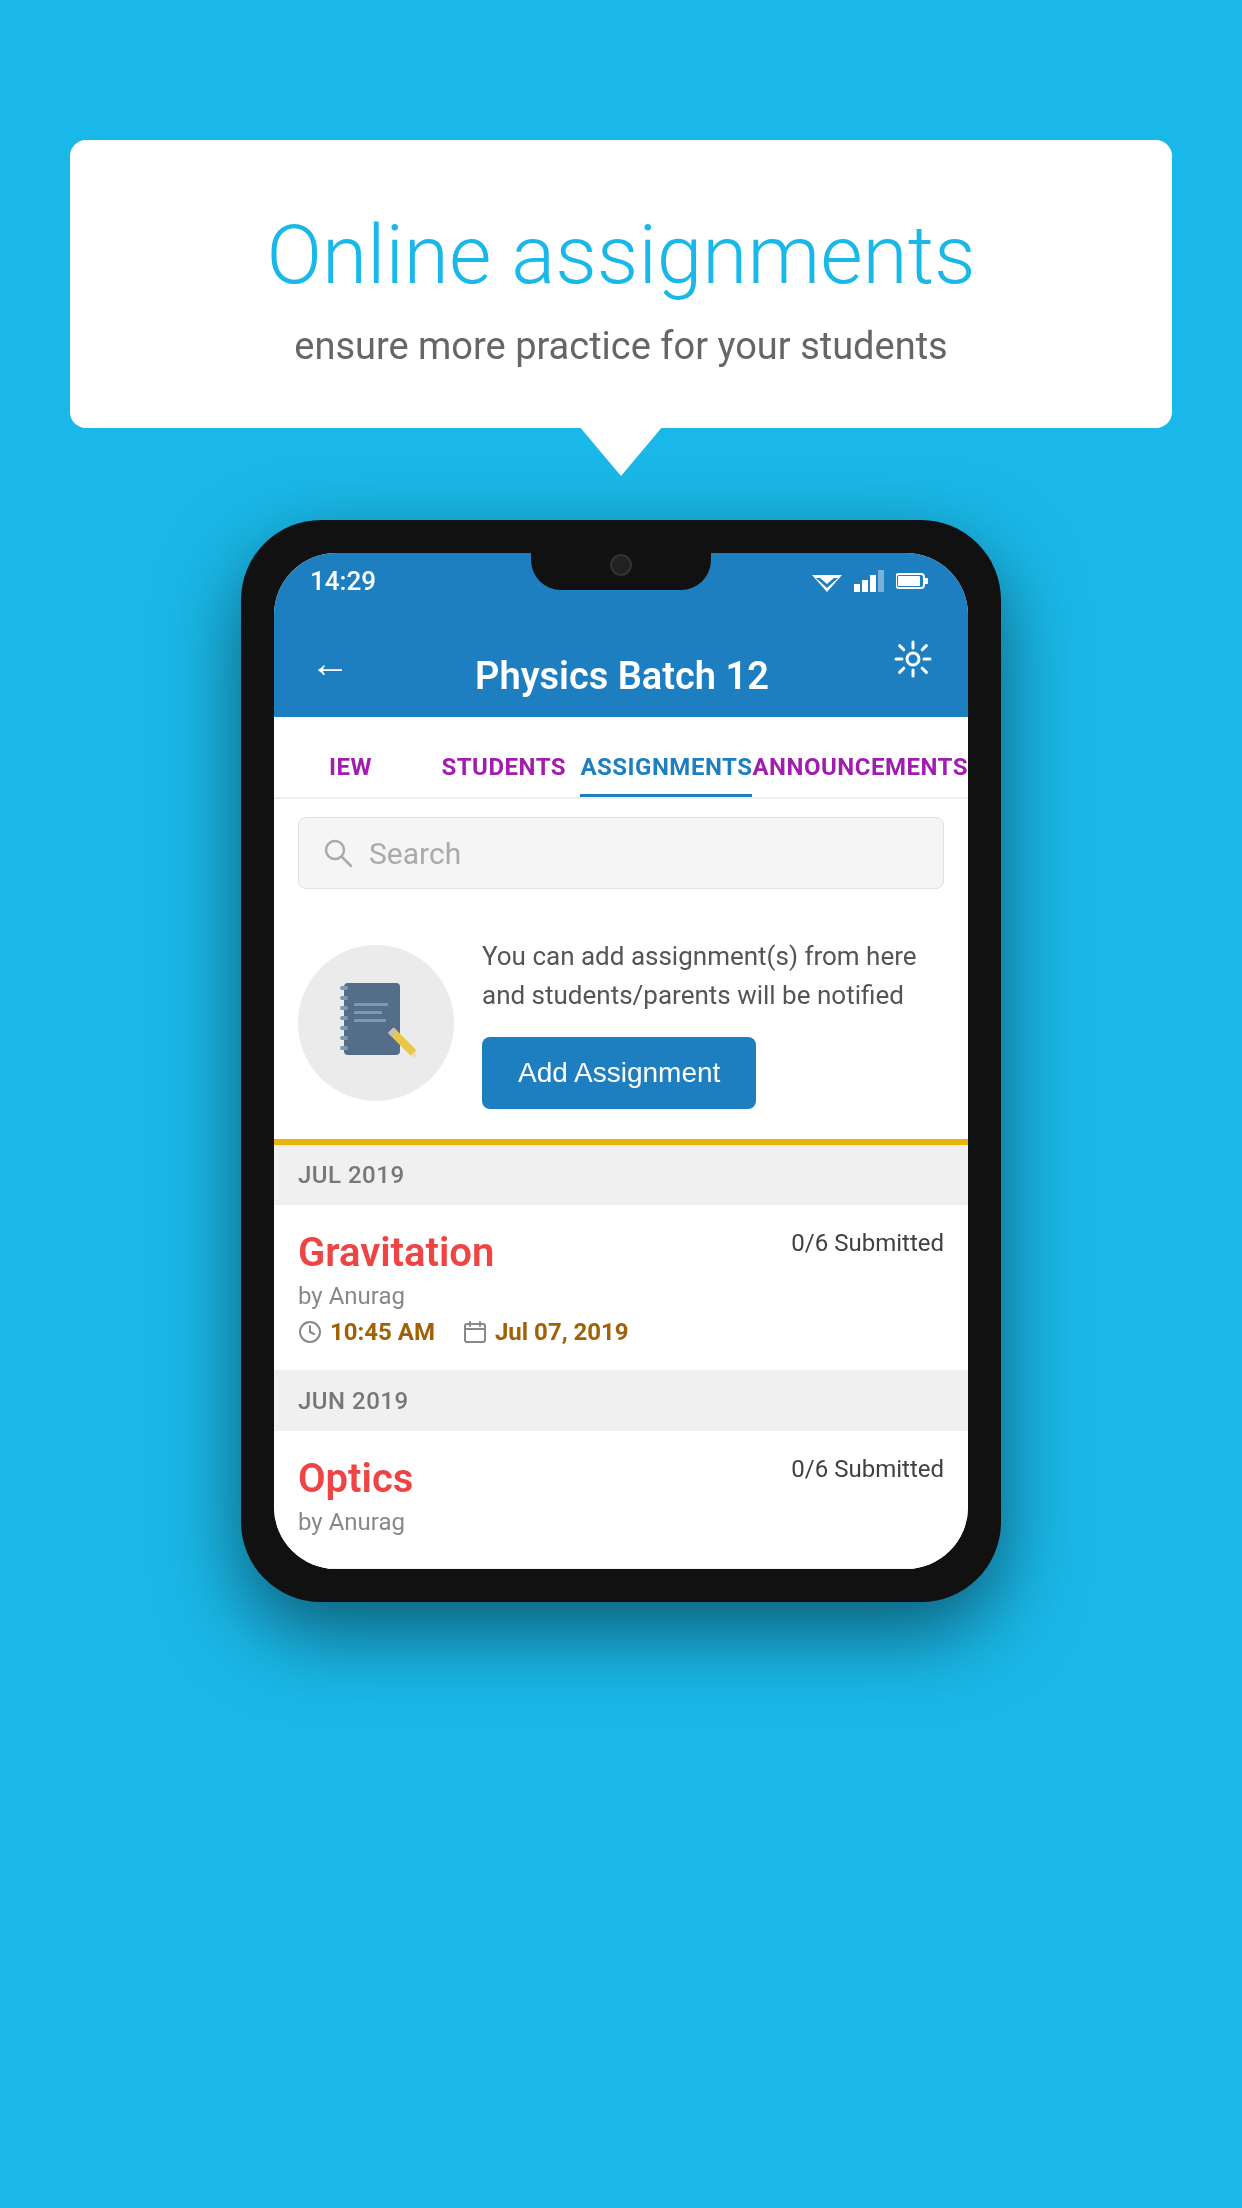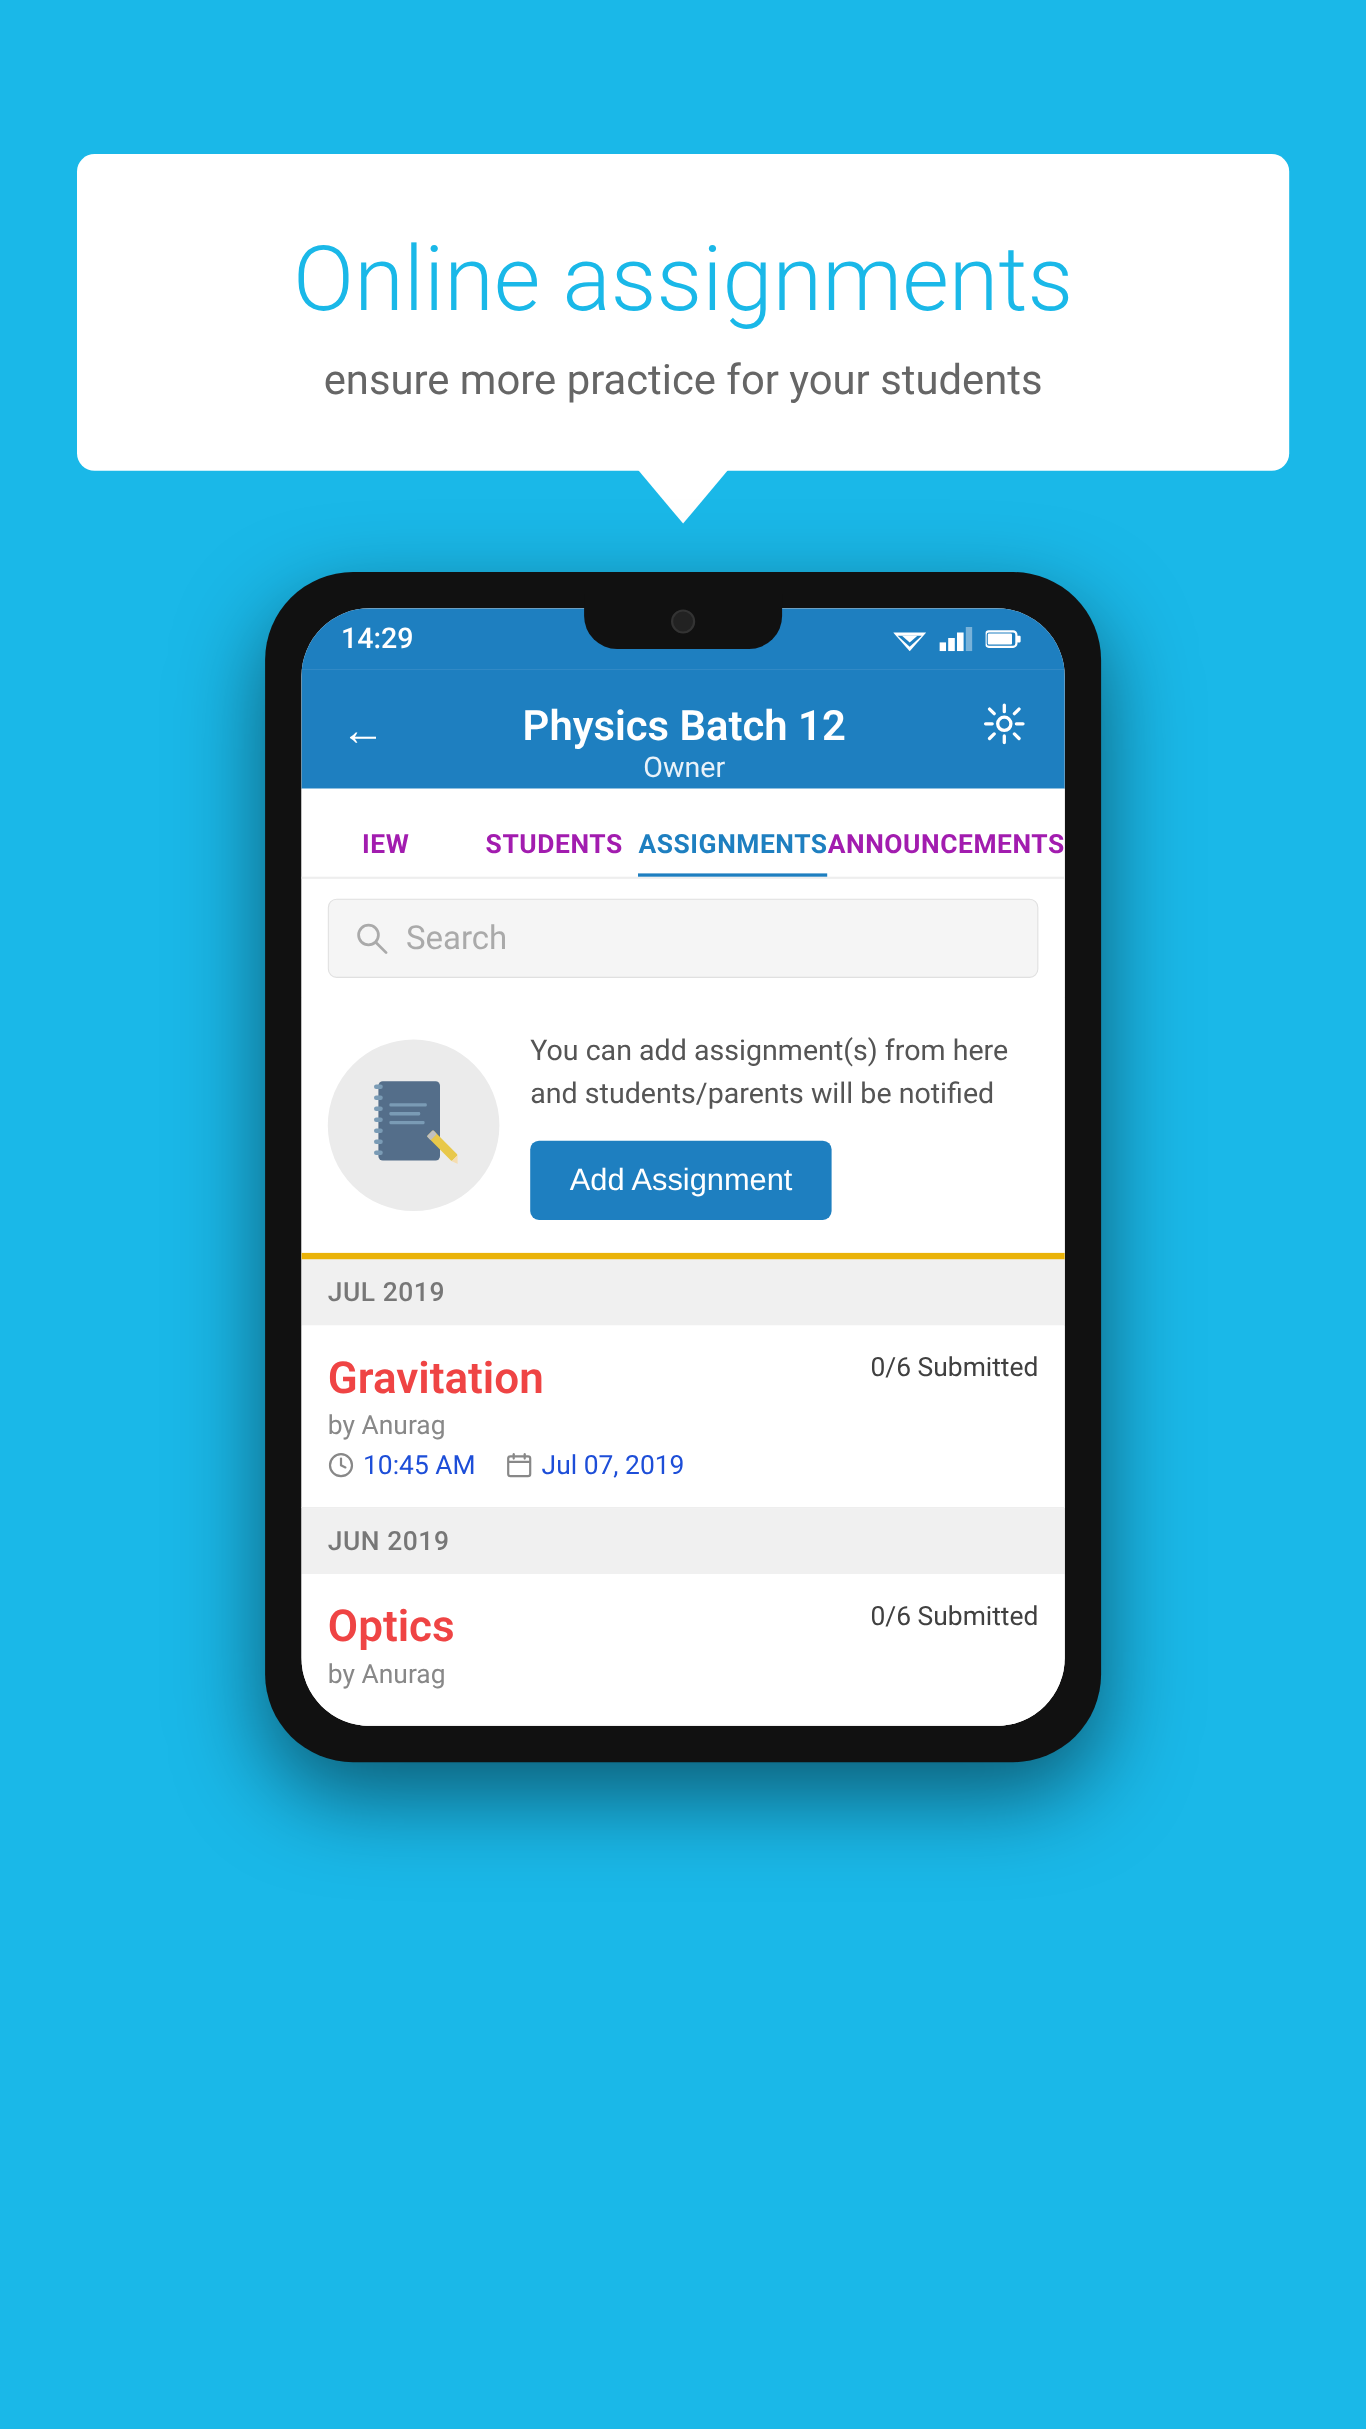--- a/index.html
+++ b/index.html
@@ -317,21 +317,22 @@
       display: flex;
       gap: 28px;
       align-items: center;
     }
 
     .meta-item {
       display: flex;
       align-items: center;
       gap: 8px;
       font-size: 24px;
-      color: #1d4ed8;
+      color: #a16207;
+      font-weight: bold;
     }
   </style>
 </head>
 <body>
 
 <div class="promo-container">
   <div class="speech-bubble">
     <div class="bubble-title">Online assignments</div>
     <div class="bubble-subtitle">ensure more practice for your students</div>
   </div>
@@ -363,21 +364,20 @@
             <rect x="2" y="4" width="22" height="10" rx="1" fill="white"></rect>
             <rect x="28" y="6" width="4" height="6" rx="1" fill="white"></rect>
           </svg>
         </div>
       </div>
 
       <div class="app-header">
         <span class="header-back">←</span>
         <div class="header-center">
           <div class="header-title">Physics Batch 12</div>
-          <div class="header-subtitle">Owner</div>
         </div>
         <span class="header-settings">
           <svg width="38" height="38" viewBox="0 0 38 38" fill="none">
             <circle cx="19" cy="19" r="6" stroke="white" stroke-width="3"></circle>
             <path d="M19 2 L19 8 M19 30 L19 36 M2 19 L8 19 M30 19 L36 19 M5.6 5.6 L9.8 9.8 M28.2 28.2 L32.4 32.4 M32.4 5.6 L28.2 9.8 M9.8 28.2 L5.6 32.4" stroke="white" stroke-width="3" stroke-linecap="round"></path>
           </svg>
         </span>
       </div>
 
       <div class="tabs-row">

